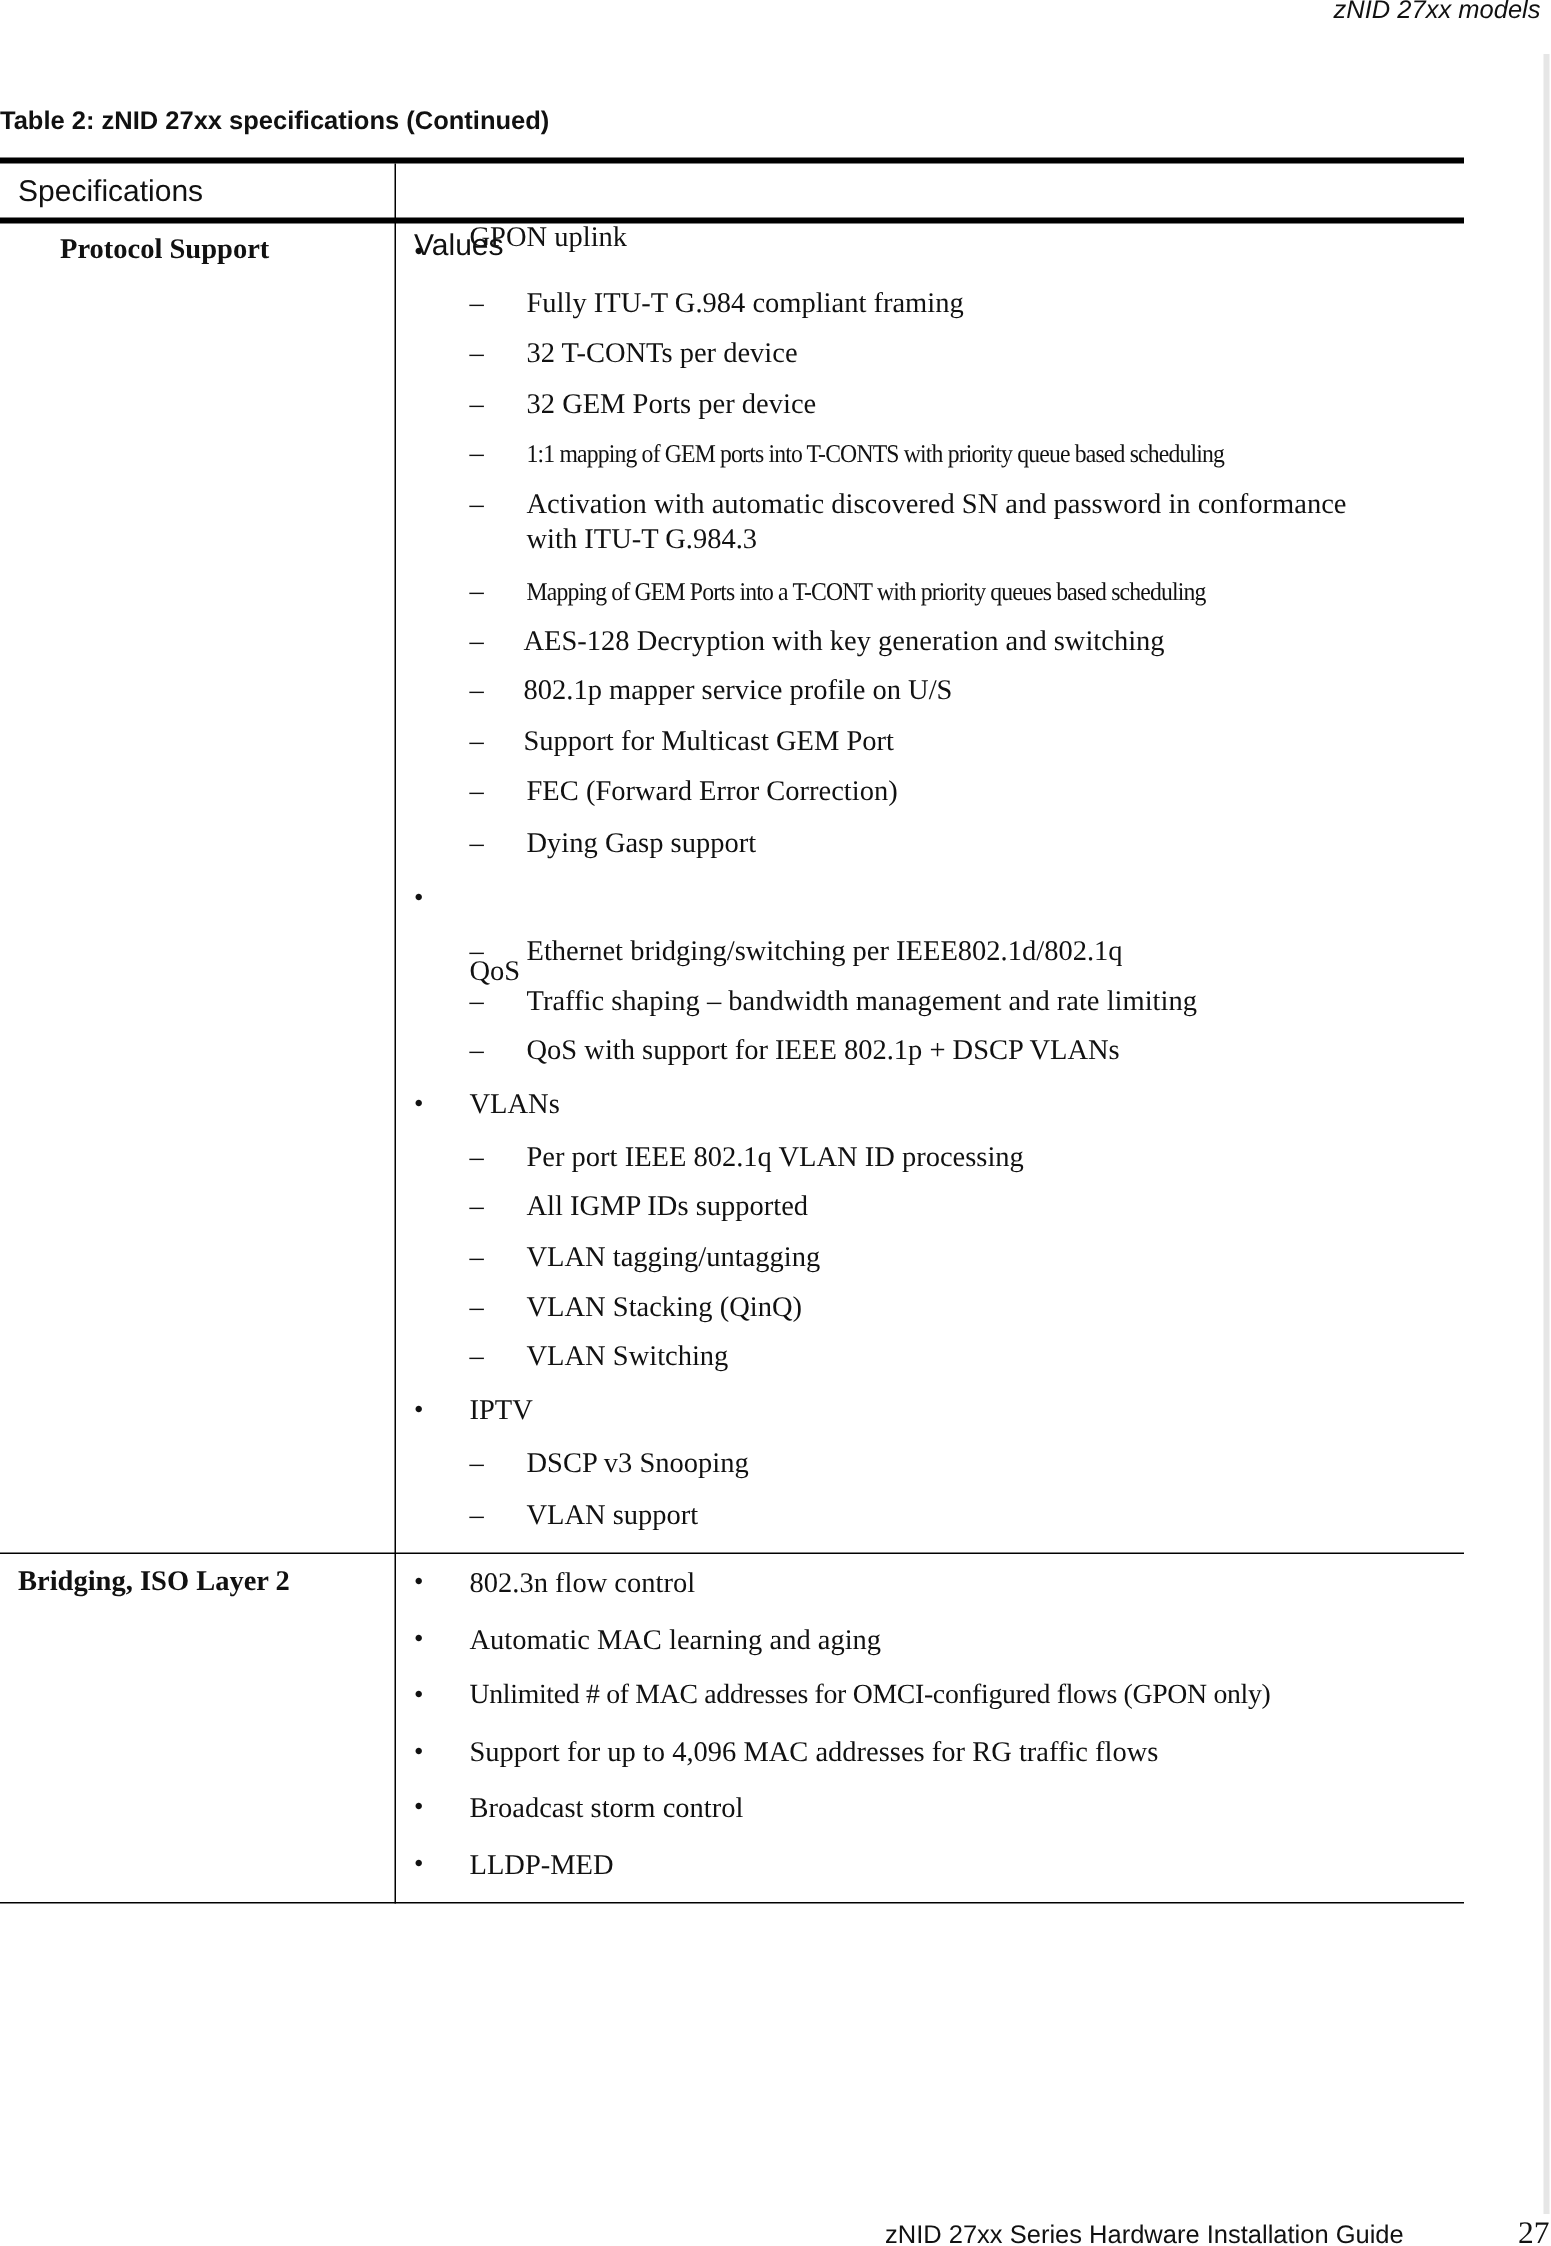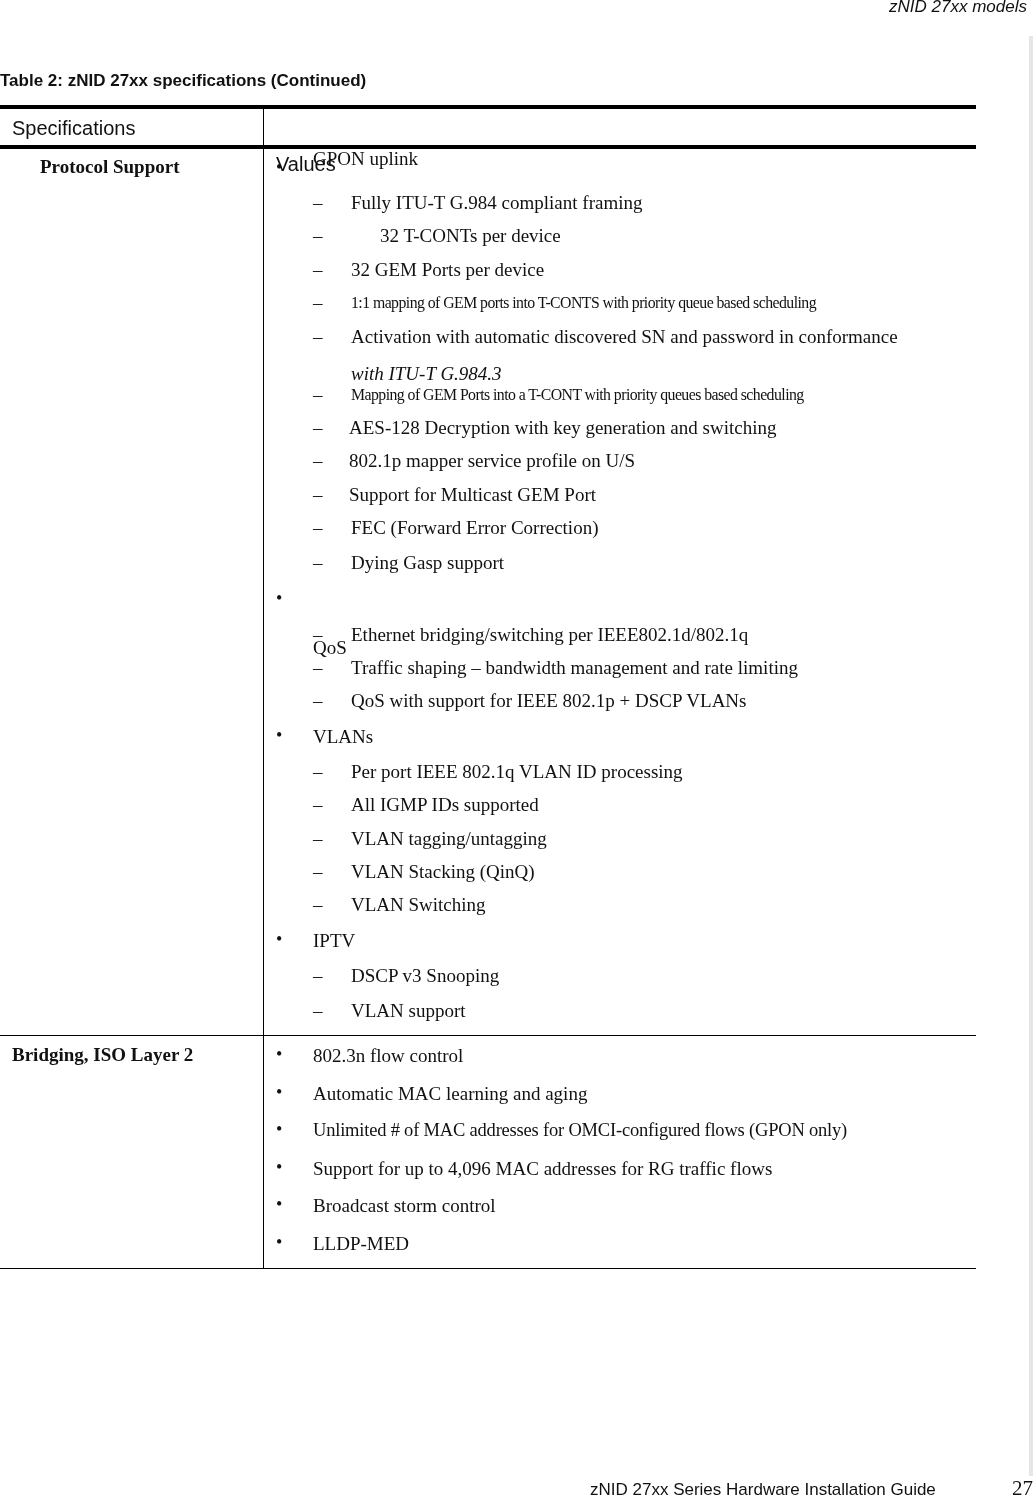--- a/index.html
+++ b/index.html
@@ -44,31 +44,31 @@
 
   <div class="abs serif spec" style="top:156px;margin-left:28px;">Protocol Support</div>
 
   <span class="bullet" style="top:157px;">•</span>
   <span class="l1" style="top:148px;">GPON uplink</span>
 
   <span class="dash" style="top:192px;">–</span>
   <span class="l2" style="top:192px;">Fully ITU-T G.984 compliant framing</span>
 
   <span class="dash" style="top:225px;">–</span>
-  <span class="l2" style="top:225px;margin-left:29px;">32 T-CONTs per device</span>
+  <span class="l2" style="top:225px;">32 T-CONTs per device</span>
 
   <span class="dash" style="top:259px;">–</span>
   <span class="l2" style="top:259px;">32 GEM Ports per device</span>
 
   <span class="dash" style="top:292px;">–</span>
   <span class="l2 cond" style="top:293px;">1:1 mapping of GEM ports into T-CONTS with priority queue based scheduling</span>
 
   <span class="dash" style="top:326px;">–</span>
   <span class="l2" style="top:326px;">Activation with automatic discovered SN and password in conformance</span>
-  <span class="l2" style="top:363px;font-style:italic;">with ITU-T G.984.3</span>
+  <span class="l2" style="top:349px;">with ITU-T G.984.3</span>
 
   <span class="dash" style="top:384px;">–</span>
   <span class="l2 cond" style="top:385px;">Mapping of GEM Ports into a T-CONT with priority queues based scheduling</span>
 
   <span class="dash" style="top:417px;">–</span>
   <span class="l2" style="top:417px; left:349px;">AES-128 Decryption with key generation and switching</span>
 
   <span class="dash" style="top:450px;">–</span>
   <span class="l2" style="top:450px; left:349px;">802.1p mapper service profile on U/S</span>
 

